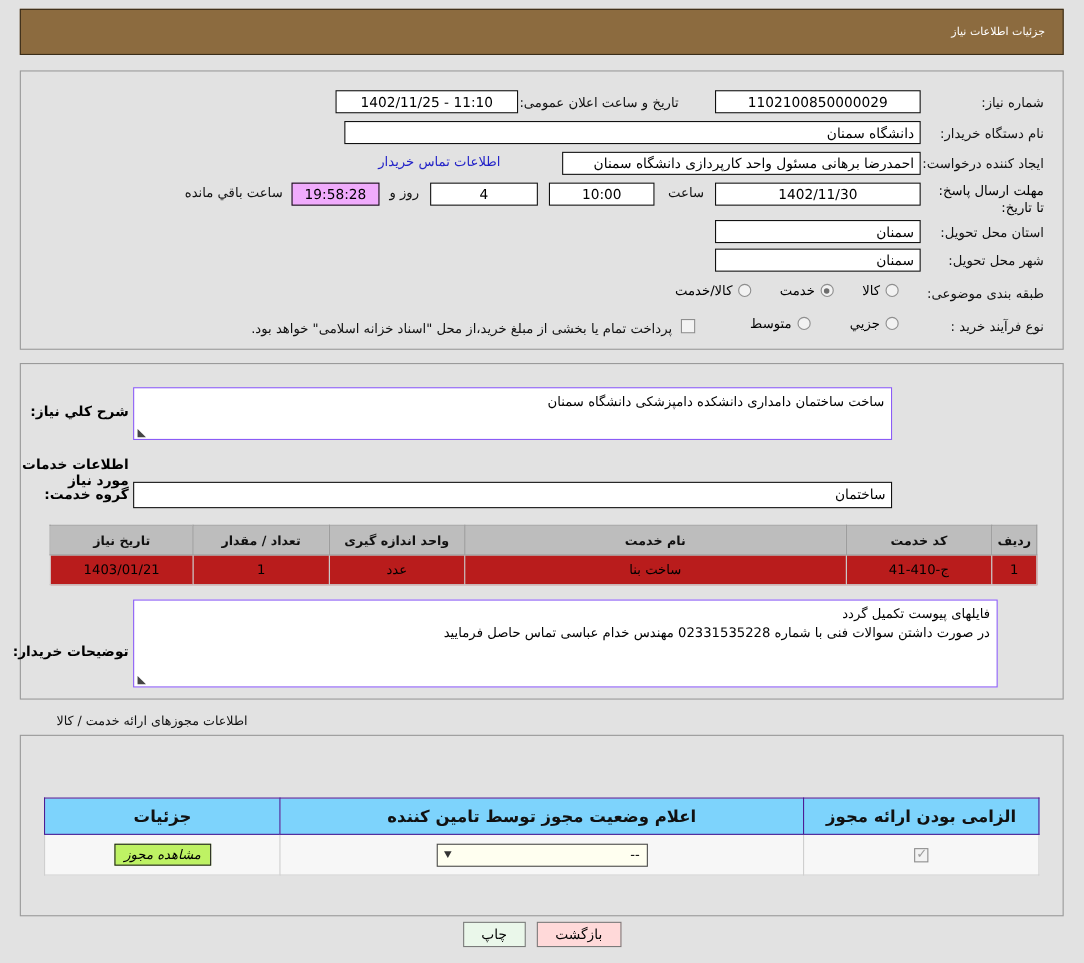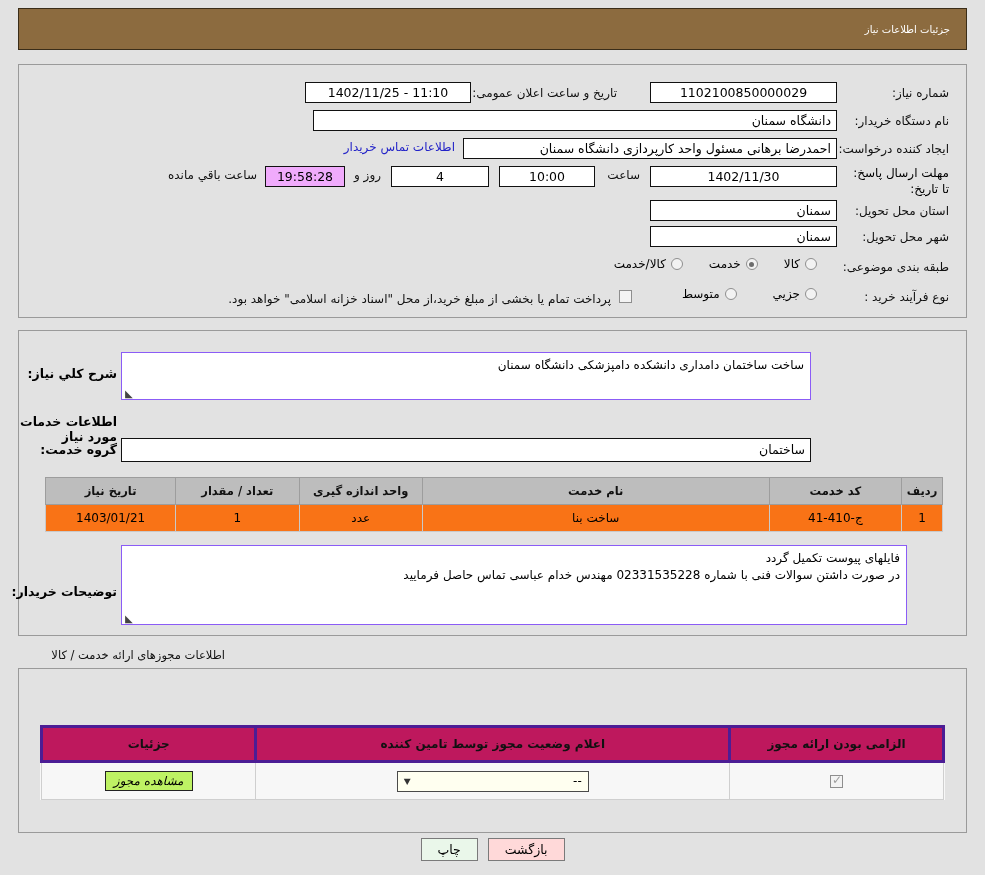--- a/index.html
+++ b/index.html
@@ -152,35 +152,35 @@
     font-size: 11.5px;
     height: 26px;
     padding: 0 4px;
     color: #111;
   }
   table.grid td {
     border: 1px solid #c9c9c9;
     height: 26px;
     padding: 0 4px;
     text-align: center;
-    background: #f97316;
+    background: #b91c1c;
   }
 
   
   table.lic {
     position: absolute;
     border-collapse: collapse;
     font-size: 12px;
     background: #f7f7f7;
   }
   table.lic th {
-    background: #be185d;
-    border: 3px solid #4c1d95;
+    background: #7dd3fc;
+    border: 1px solid #4c1d95;
     font-weight: bold;
-    font-size: 12px;
+    font-size: 15px;
     height: 30px;
     color: #111;
   }
   table.lic td {
     border: 1px solid #cfcfcf;
     height: 34px;
     background: #f7f7f7;
     text-align: center;
   }
 
@@ -286,21 +286,21 @@
 <div class="fld" style="position:absolute; top:82px; right:514px; width:166px;">11:10 - 1402/11/25</div>
 
 <div class="frow" style="top:110px; right:36px;">
   <span class="lbl">نام دستگاه خریدار:</span>
 </div>
 <div class="fld right" style="position:absolute; top:110px; right:148px; width:524px;">دانشگاه سمنان</div>
 
 <div class="frow" style="top:138px; right:36px;">
   <span class="lbl">ایجاد کننده درخواست:</span>
 </div>
-<div class="fld right" style="position:absolute; top:138px; right:148px; width:374px;">احمدرضا برهانی مسئول واحد کارپردازی دانشگاه سمنان</div>
+<div class="fld right" style="position:absolute; top:138px; right:148px; width:326px;">احمدرضا برهانی مسئول واحد کارپردازی دانشگاه سمنان</div>
 <div class="link" style="position:absolute; top:140px; right:530px;">اطلاعات تماس خریدار</div>
 
 <div style="position:absolute; top:165px; right:36px; width:104px; font-size:12px; line-height:16px; text-align:right;">مهلت ارسال پاسخ: تا تاریخ:</div>
 <div class="fld" style="position:absolute; top:166px; right:148px; width:187px;">1402/11/30</div>
 <span class="lbl" style="position:absolute; top:168px; right:345px;">ساعت</span>
 <div class="fld" style="position:absolute; top:166px; right:390px; width:96px;">10:00</div>
 <div class="fld" style="position:absolute; top:166px; right:496px; width:98px;">4</div>
 <span class="lbl" style="position:absolute; top:168px; right:604px;">روز و</span>
 <div class="fld cream" style="position:absolute; top:166px; right:640px; width:80px;">19:58:28</div>
 <span class="lbl" style="position:absolute; top:168px; right:728px;">ساعت باقي مانده</span>

